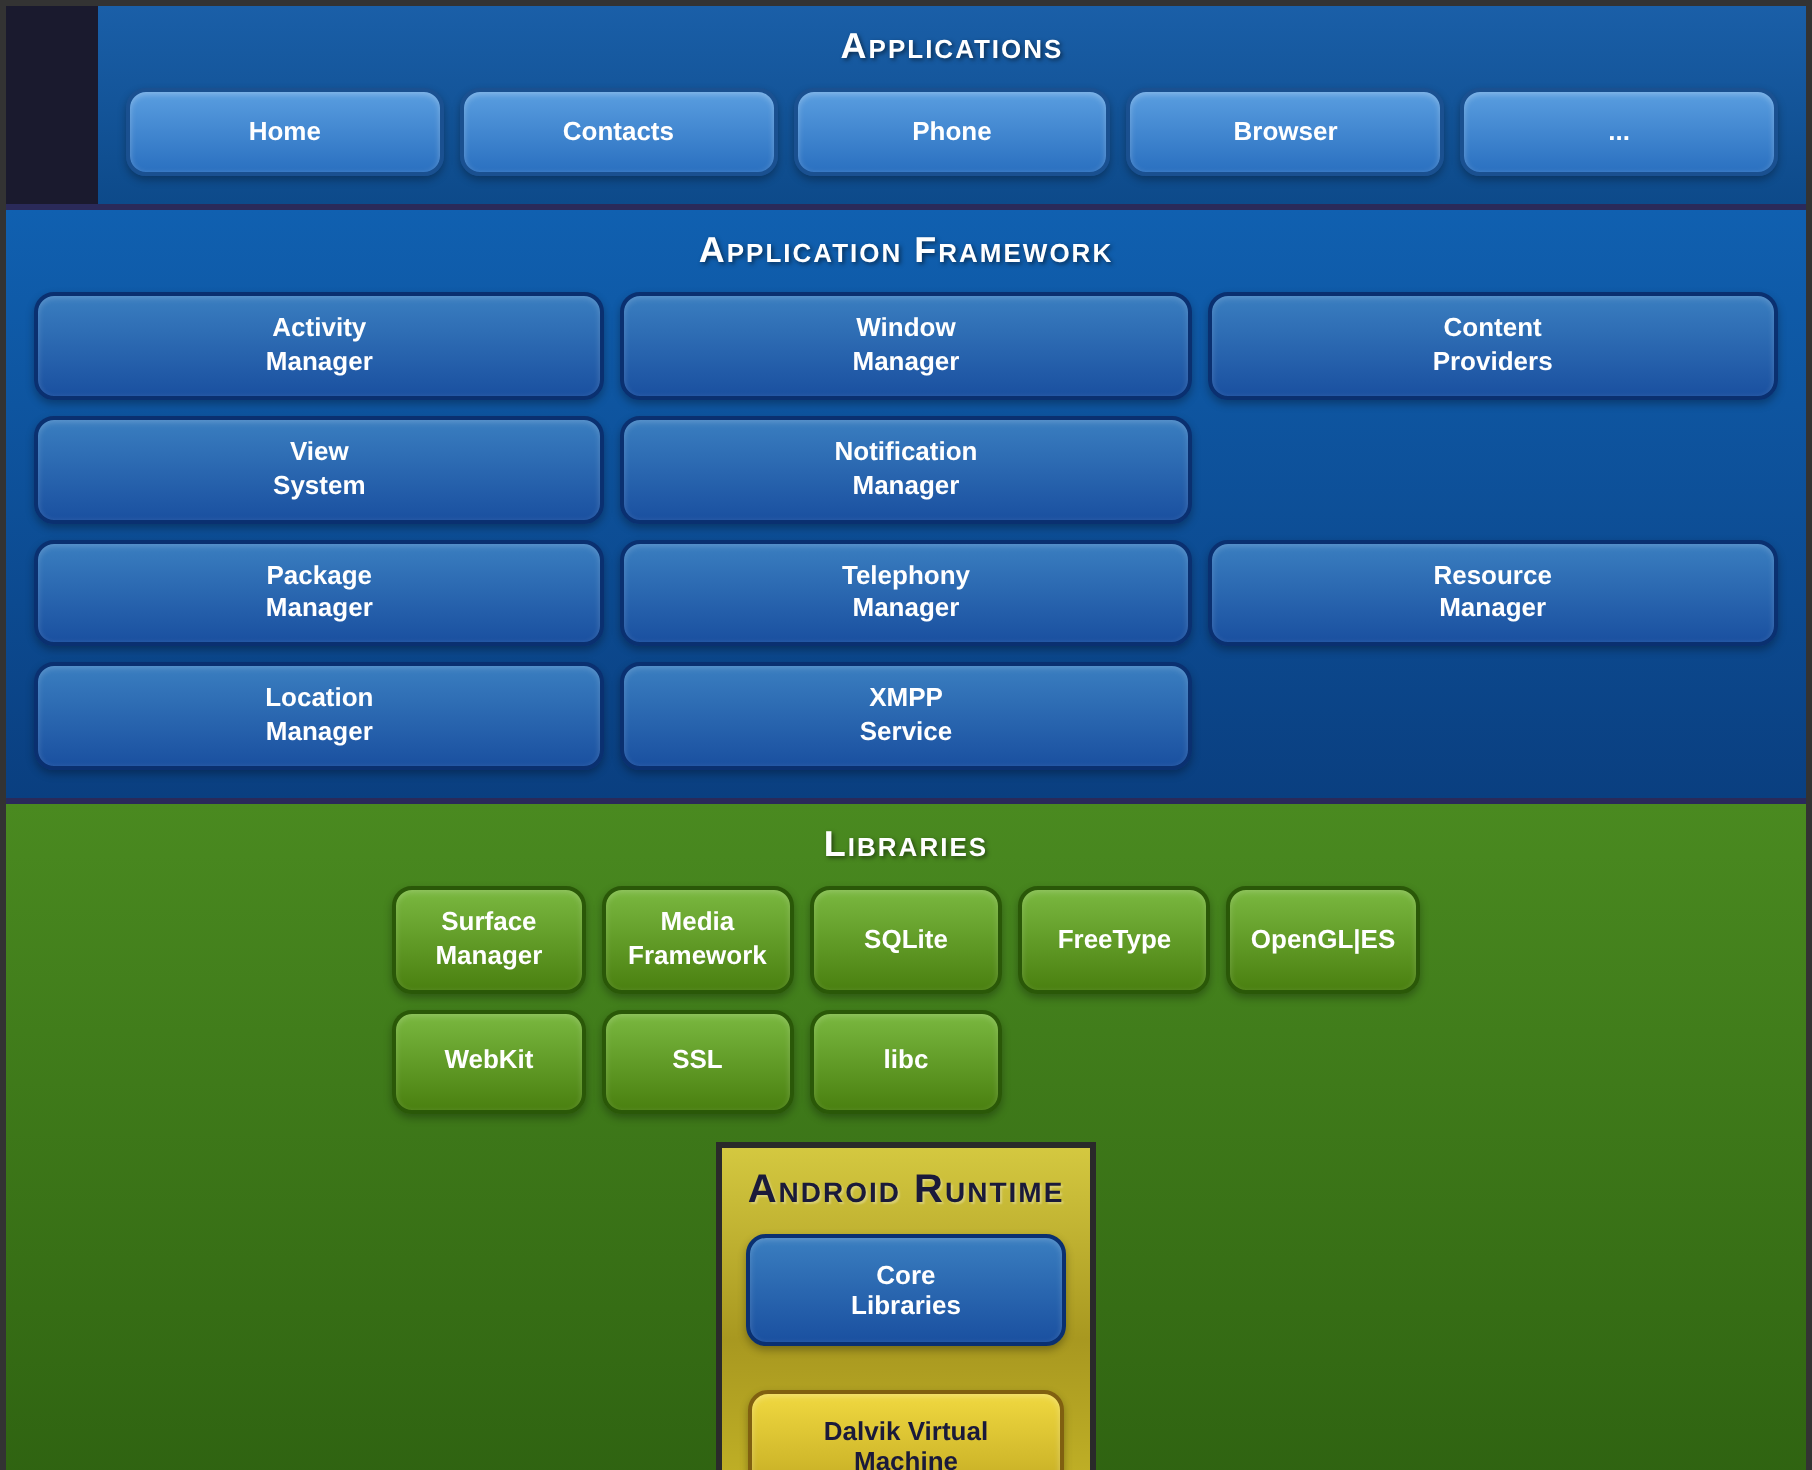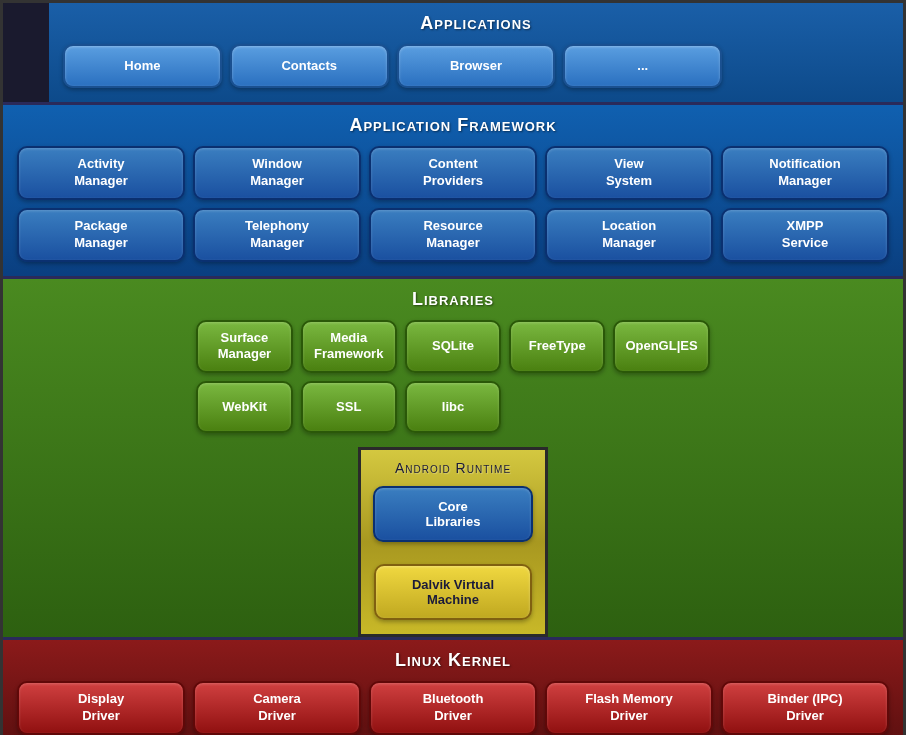--- a/index.html
+++ b/index.html
@@ -120,21 +120,21 @@
     .app-row .btn { min-height: 44px; }
 
     
     .framework-rows {
       display: flex;
       flex-direction: column;
       gap: 8px;
     }
     .framework-row {
       display: grid;
-      grid-template-columns: repeat(5, 1fr);
+      grid-template-columns: repeat(3, 1fr);
       gap: 8px;
     }
 
     
     .lib-runtime-row {
       display: flex;
       gap: 0;
       flex: 1;
     }
     .lib-left {
@@ -161,22 +161,22 @@
     .runtime-panel {
       flex: 0 0 44%;
       background: linear-gradient(180deg, #d4c840 0%, #a89820 50%, #c8b828 100%);
       border: 3px solid #2a2a2a;
       padding: 10px 12px 14px;
       display: flex;
       flex-direction: column;
     }
     .runtime-title {
       text-align: center;
-      font-size: 14px;
-      font-weight: normal;
+      font-size: 20px;
+      font-weight: bold;
       letter-spacing: 1px;
       margin-bottom: 10px;
       font-variant: small-caps;
       color: #1a1a3a;
       text-shadow: 1px 1px 1px rgba(255,255,255,0.3);
     }
     .runtime-grid {
       display: flex;
       flex-direction: column;
       gap: 22px;
@@ -233,20 +233,21 @@
 </head>
 <body>
 
 <div class="diagram">
 
   <div class="section section-applications">
     <div class="section-title">Applications</div>
     <div class="app-row">
       <div class="btn btn-blue-light">Home</div>
       <div class="btn btn-blue-light">Contacts</div>
+      <div class="btn btn-blue-light">Phone</div>
       <div class="btn btn-blue-light">Browser</div>
       <div class="btn btn-blue-light">...</div>
     </div>
   </div>
 
   <div class="section section-framework">
     <div class="section-title">Application Framework</div>
     <div class="framework-rows">
       <div class="framework-row">
         <div class="btn btn-blue-dark">Activity<br>Manager</div>

